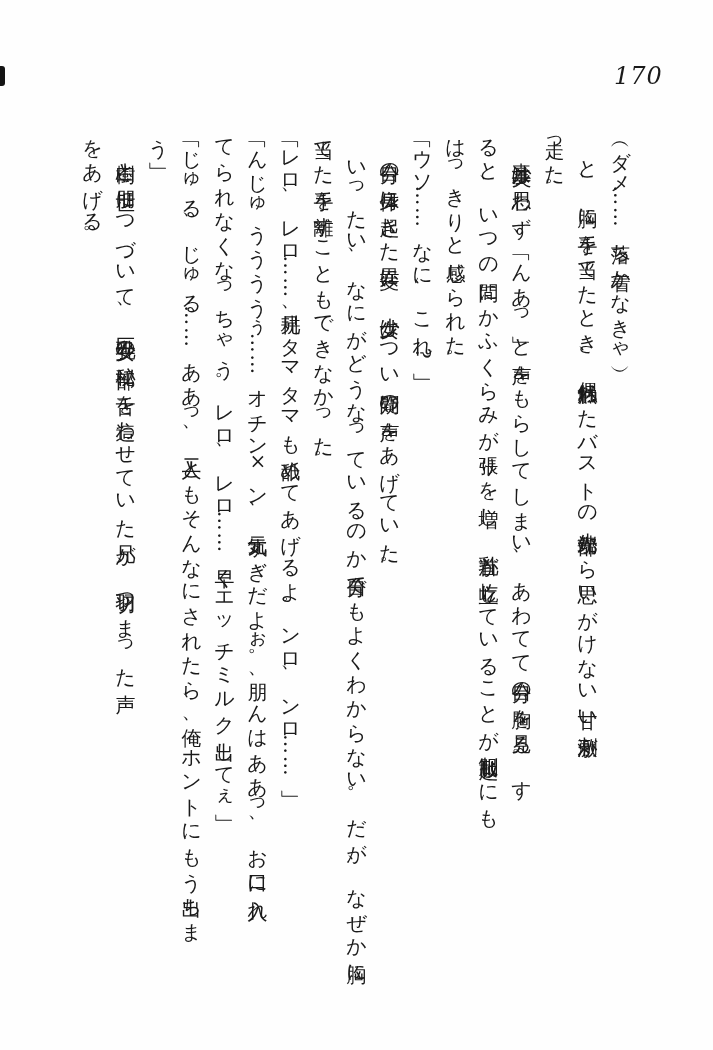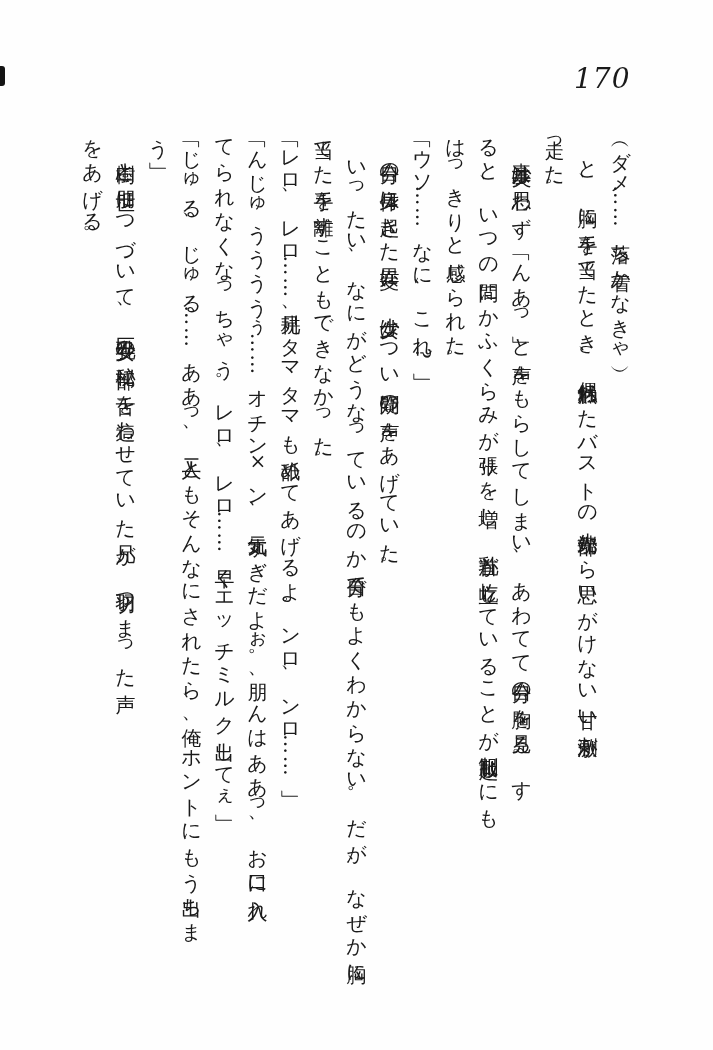--- a/index.html
+++ b/index.html
@@ -10,22 +10,22 @@
     width: 713px;
     height: 1050px;
     position: relative;
     overflow: hidden;
     background: #fefefe;
     font-family: "DejaVu Serif", "Liberation Serif", serif;
   }
   .page-number {
     position: absolute;
     top: 62px;
-    left: 574px;
-    font-size: 28px;
+    left: 614px;
+    font-size: 24px;
     font-style: italic;
     letter-spacing: 1px;
     color: #1a1a1a;
   }
   .print-mark {
     position: absolute;
     left: 0;
     top: 66px;
     width: 5px;
     height: 20px;

